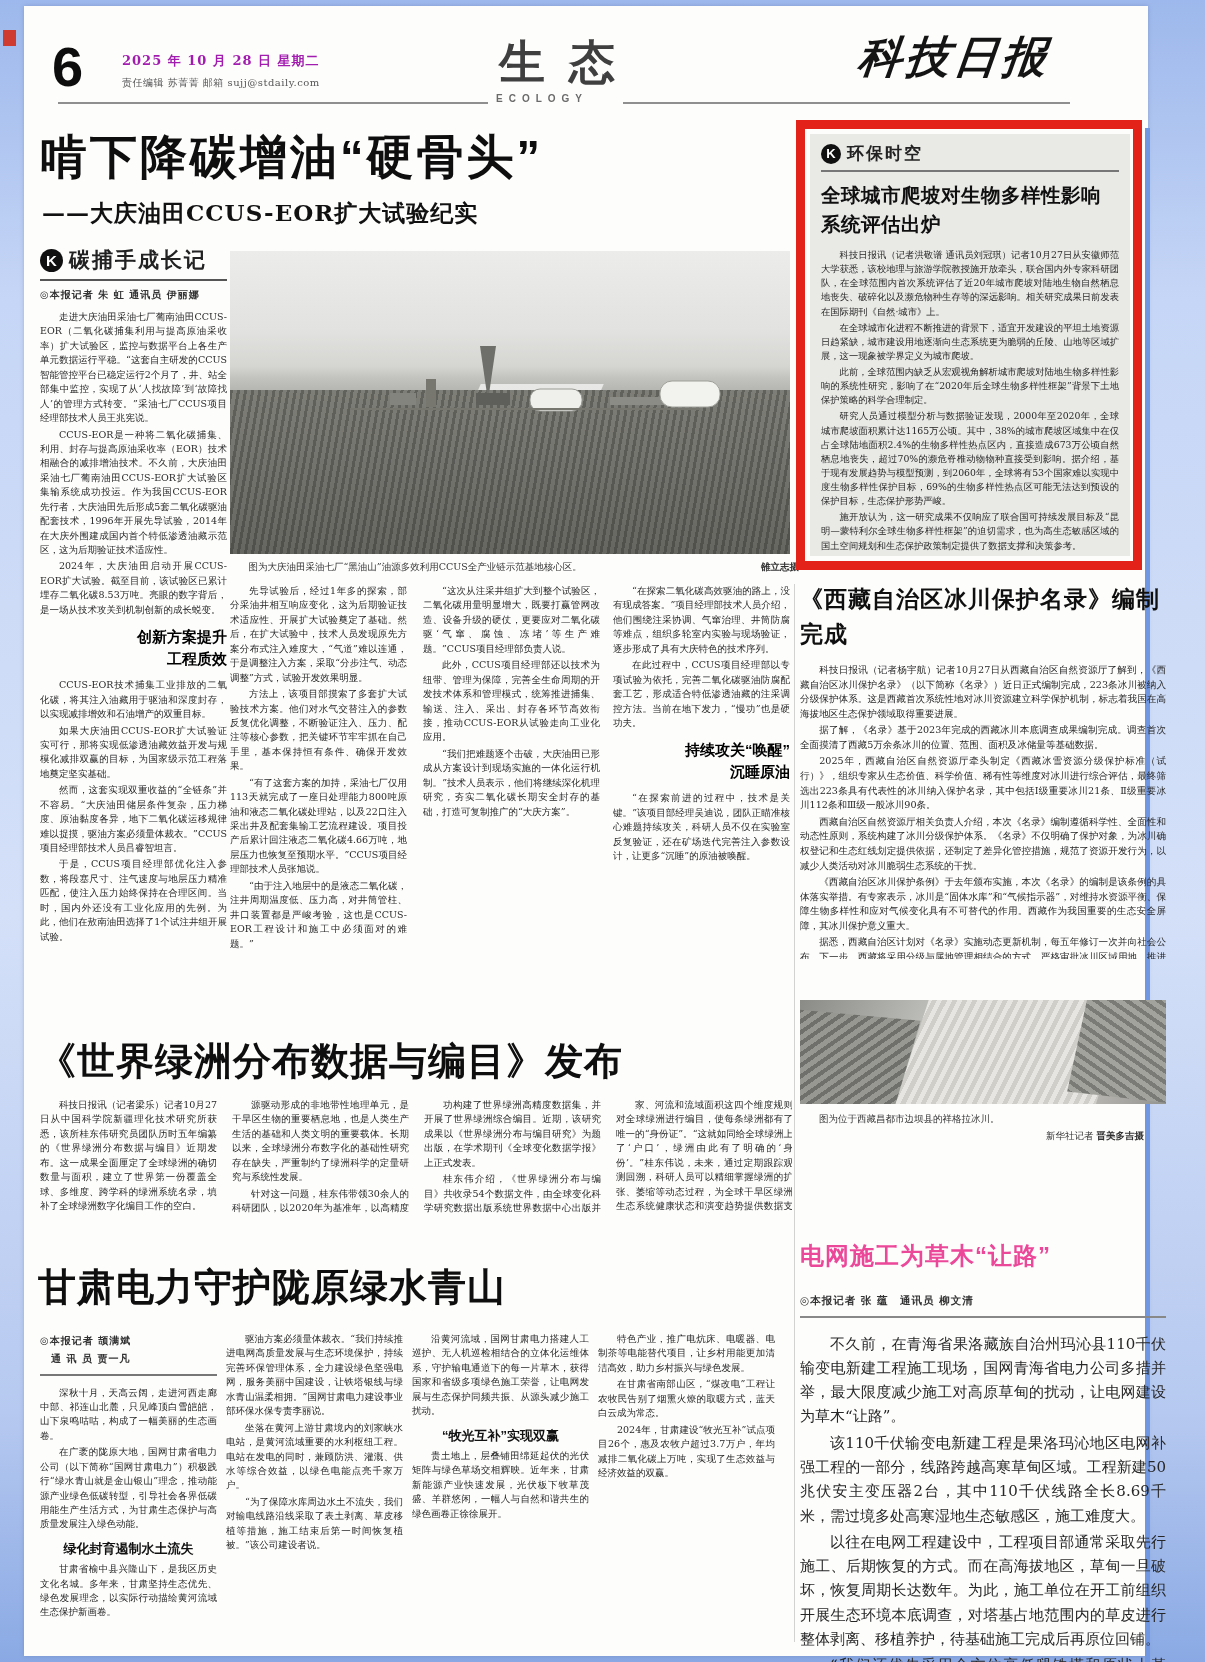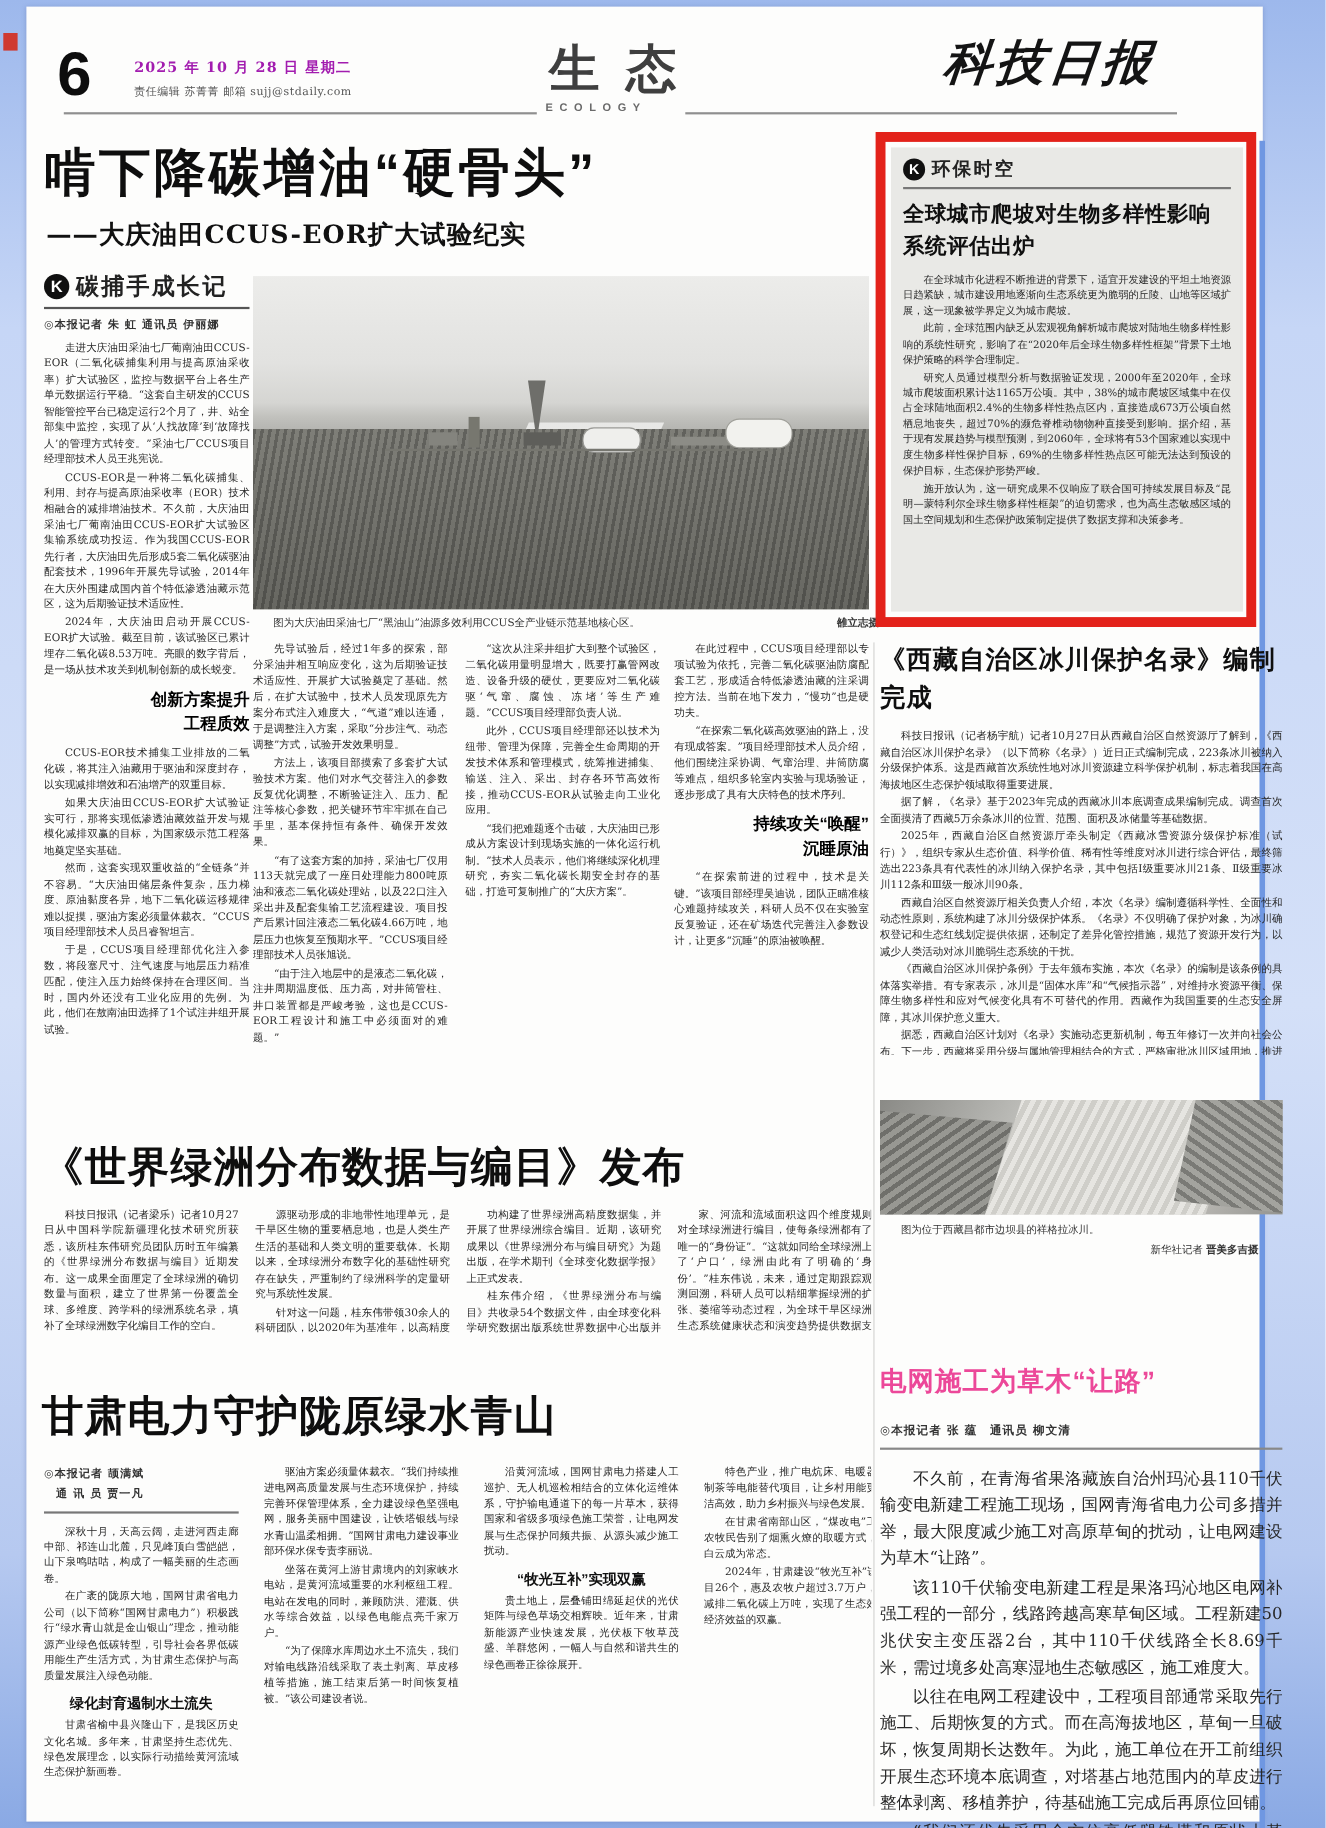--- a/index.html
+++ b/index.html
@@ -85,21 +85,21 @@
   .grid-byline{margin-top:22px;font:600 10.5px "DejaVu Serif",serif;color:#333;letter-spacing:1px;}
   .grid-rule{height:1.5px;background:#888;margin:8px 0 14px;}
   .grid-body{font-size:15px;line-height:1.62;}
 
   
   .vrule{left:794px;top:584px;width:1px;height:1058px;background:#d2d2d0;}
   .oasis-head{left:38px;top:1036px;font:900 38px "Liberation Sans",sans-serif;color:#0e0e0e;letter-spacing:1px;}
   .oasis-cols{left:40px;top:1098px;width:752px;height:116px;overflow:hidden;display:flex;gap:15px;}
   .oasis-cols .c{width:177px;flex:0 0 auto;}
   .gansu-head{left:38px;top:1262px;font:900 38px "Liberation Sans",sans-serif;color:#0e0e0e;letter-spacing:1px;}
-  .gansu-cols{left:40px;top:1332px;width:752px;height:328px;overflow:hidden;display:flex;gap:23px;}
+  .gansu-cols{left:40px;top:1332px;width:752px;height:328px;overflow:hidden;display:flex;gap:9px;}
   .gansu-cols .c{width:177px;flex:0 0 auto;}
   .gansu-byline{font:600 10px/1.8 "DejaVu Serif",serif;color:#333;letter-spacing:1px;}
   .gansu-rule{height:1.5px;background:#777;margin:6px 0 10px;}
   .smallsub{font:bold 13px/1.4 "Liberation Sans",sans-serif;color:#111;text-align:center;margin:8px 0 4px;}
 </style>
 </head>
 <body>
 
 <div class="canvas">
   <div class="abs page"></div>
@@ -165,38 +165,39 @@
       <p>“有了这套方案的加持，采油七厂仅用113天就完成了一座日处理能力800吨原油和液态二氧化碳处理站，以及22口注入采出井及配套集输工艺流程建设。项目投产后累计回注液态二氧化碳4.66万吨，地层压力也恢复至预期水平。”CCUS项目经理部技术人员张旭说。</p>
       <p>“由于注入地层中的是液态二氧化碳，注井周期温度低、压力高，对井筒管柱、井口装置都是严峻考验，这也是CCUS-EOR工程设计和施工中必须面对的难题。”</p>
     </div>
   <div class="abs mcolB bodytext">
       <p>“这次从注采井组扩大到整个试验区，二氧化碳用量明显增大，既要打赢管网改造、设备升级的硬仗，更要应对二氧化碳驱‘气窜、腐蚀、冻堵’等生产难题。”CCUS项目经理部负责人说。</p>
       <p>此外，CCUS项目经理部还以技术为纽带、管理为保障，完善全生命周期的开发技术体系和管理模式，统筹推进捕集、输送、注入、采出、封存各环节高效衔接，推动CCUS-EOR从试验走向工业化应用。</p>
       <p>“我们把难题逐个击破，大庆油田已形成从方案设计到现场实施的一体化运行机制。”技术人员表示，他们将继续深化机理研究，夯实二氧化碳长期安全封存的基础，打造可复制推广的“大庆方案”。</p>
     </div>
   <div class="abs mcolC bodytext">
     <div>
+        <p>“在探索二氧化碳高效驱油的路上，没有现成答案。”项目经理部技术人员介绍，他们围绕注采协调、气窜治理、井筒防腐等难点，组织多轮室内实验与现场验证，逐步形成了具有大庆特色的技术序列。</p>
         <p>在此过程中，CCUS项目经理部以专项试验为依托，完善二氧化碳驱油防腐配套工艺，形成适合特低渗透油藏的注采调控方法。当前在地下发力，“慢功”也是硬功夫。</p>
-        <p>“在探索二氧化碳高效驱油的路上，没有现成答案。”项目经理部技术人员介绍，他们围绕注采协调、气窜治理、井筒防腐等难点，组织多轮室内实验与现场验证，逐步形成了具有大庆特色的技术序列。</p>
       </div>
     <div class="colsub">持续攻关“唤醒”</div>
     <div class="colsub second">沉睡原油</div>
     <div>
         <p>“在探索前进的过程中，技术是关键。”该项目部经理吴迪说，团队正瞄准核心难题持续攻关，科研人员不仅在实验室反复验证，还在矿场迭代完善注入参数设计，让更多“沉睡”的原油被唤醒。</p>
       </div>
   </div>
 
   <div class="abs env-panel">
     <div class="kicker-row">
       <span class="klogo">K</span>
       <span class="kicker-label">环保时空</span>
     </div>
     <div class="env-rule"></div>
     <div class="env-head">全球城市爬坡对生物多样性影响系统评估出炉</div>
     <div class="bodytext env-body">
+        <p>科技日报讯（记者洪敬谱 通讯员刘冠琪）记者10月27日从安徽师范大学获悉，该校地理与旅游学院教授施开放牵头，联合国内外专家科研团队，在全球范围内首次系统评估了近20年城市爬坡对陆地生物自然栖息地丧失、破碎化以及濒危物种生存等的深远影响。相关研究成果日前发表在国际期刊《自然·城市》上。</p>
         <p>在全球城市化进程不断推进的背景下，适宜开发建设的平坦土地资源日趋紧缺，城市建设用地逐渐向生态系统更为脆弱的丘陵、山地等区域扩展，这一现象被学界定义为城市爬坡。</p>
         <p>此前，全球范围内缺乏从宏观视角解析城市爬坡对陆地生物多样性影响的系统性研究，影响了在“2020年后全球生物多样性框架”背景下土地保护策略的科学合理制定。</p>
         <p>研究人员通过模型分析与数据验证发现，2000年至2020年，全球城市爬坡面积累计达1165万公顷。其中，38%的城市爬坡区域集中在仅占全球陆地面积2.4%的生物多样性热点区内，直接造成673万公顷自然栖息地丧失，超过70%的濒危脊椎动物物种直接受到影响。据介绍，基于现有发展趋势与模型预测，到2060年，全球将有53个国家难以实现中度生物多样性保护目标，69%的生物多样性热点区可能无法达到预设的保护目标，生态保护形势严峻。</p>
         <p>施开放认为，这一研究成果不仅响应了联合国可持续发展目标及“昆明—蒙特利尔全球生物多样性框架”的迫切需求，也为高生态敏感区域的国土空间规划和生态保护政策制定提供了数据支撑和决策参考。</p>
       </div>
   </div>
   <div class="abs red-box"></div>
 
   <div class="abs glacier-art">
     <div class="glacier-head">《西藏自治区冰川保护名录》编制完成</div>

